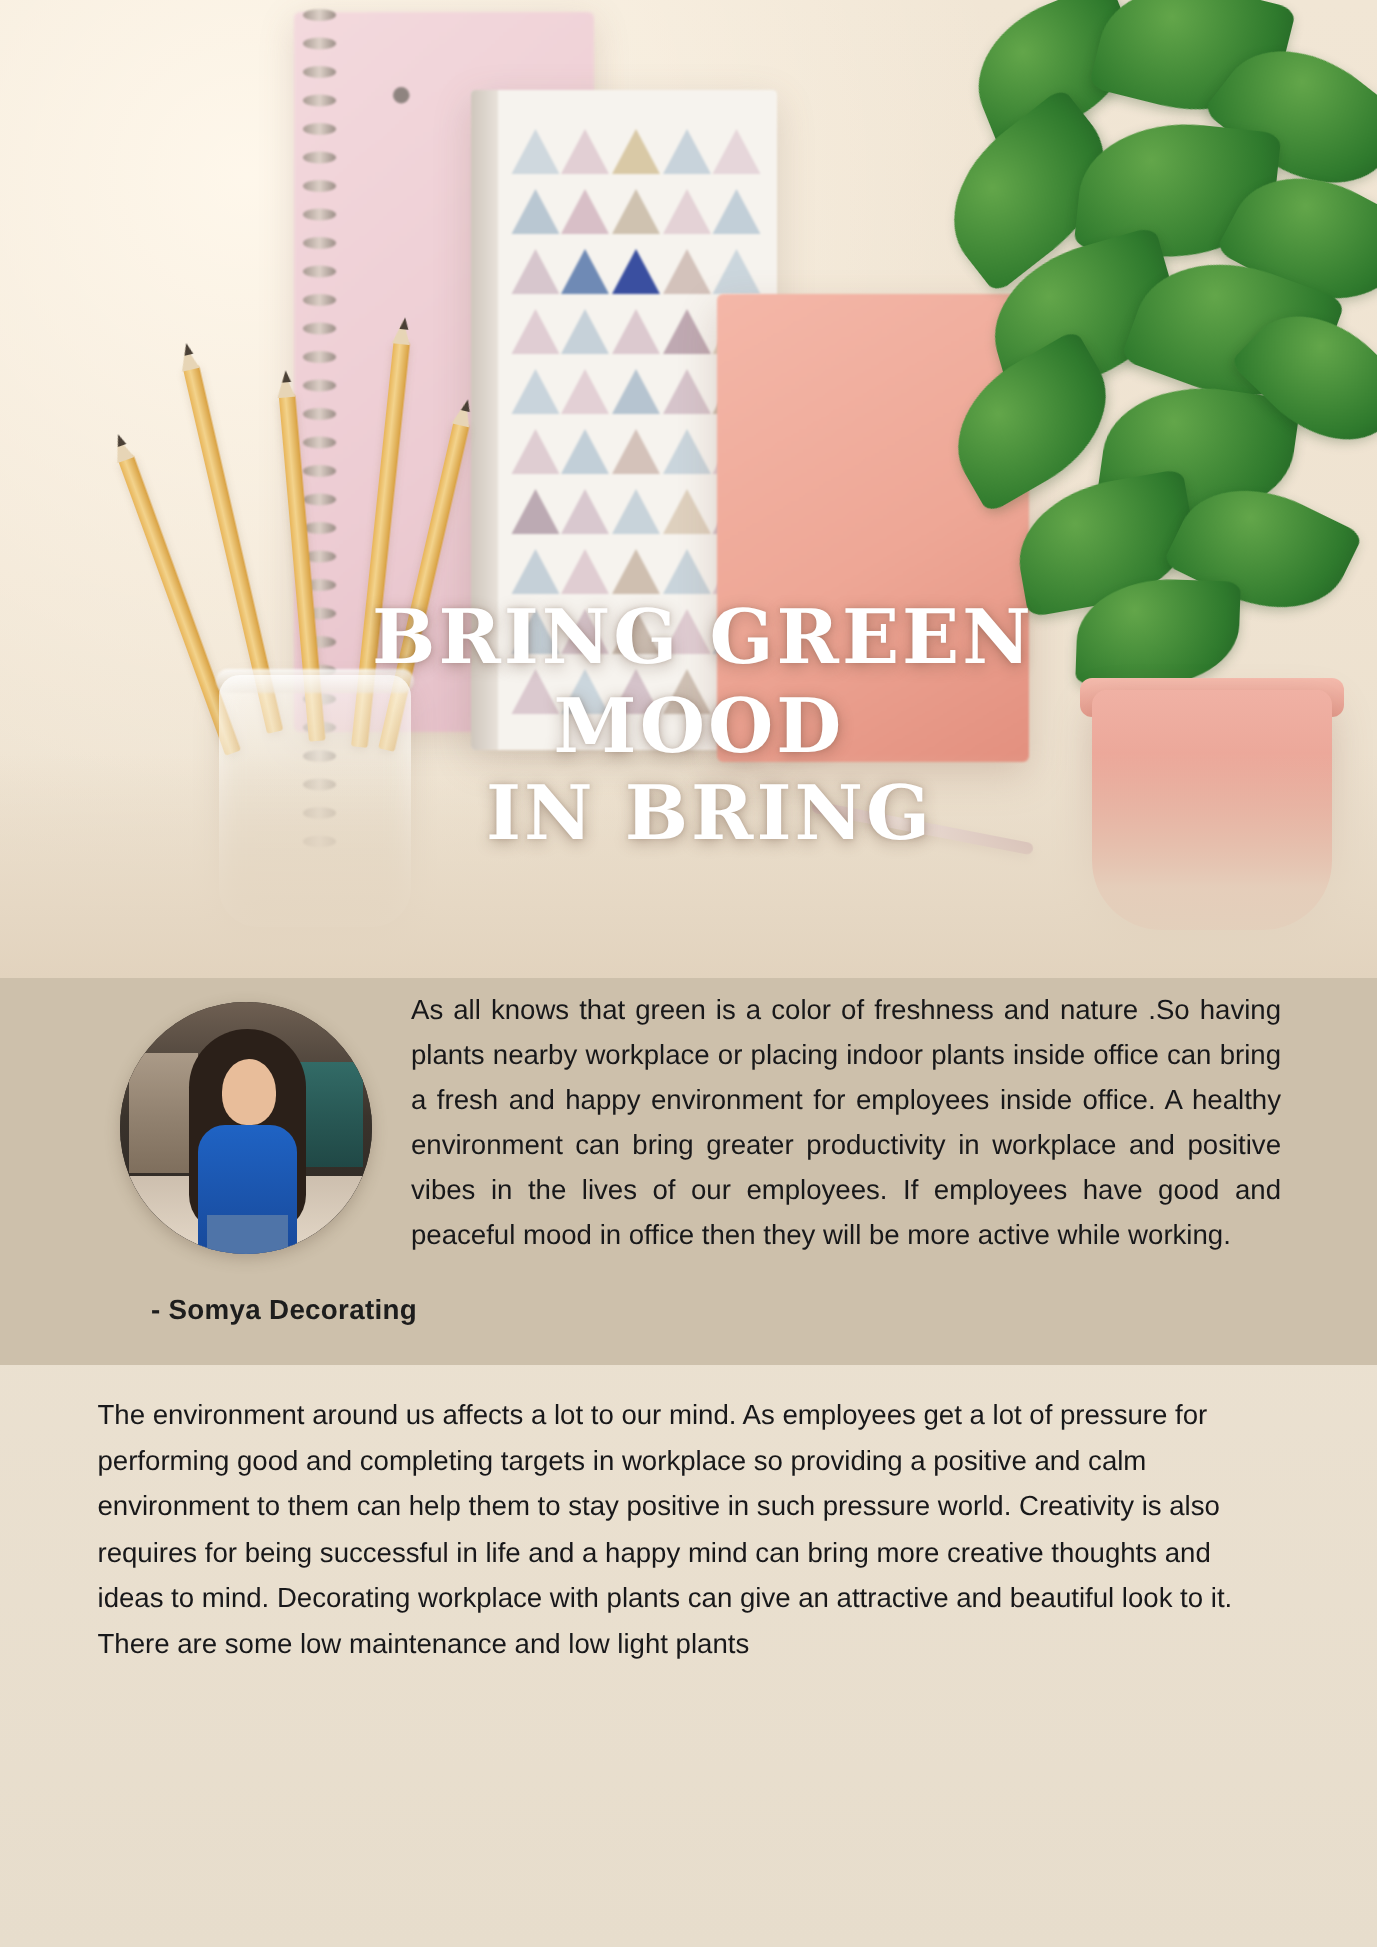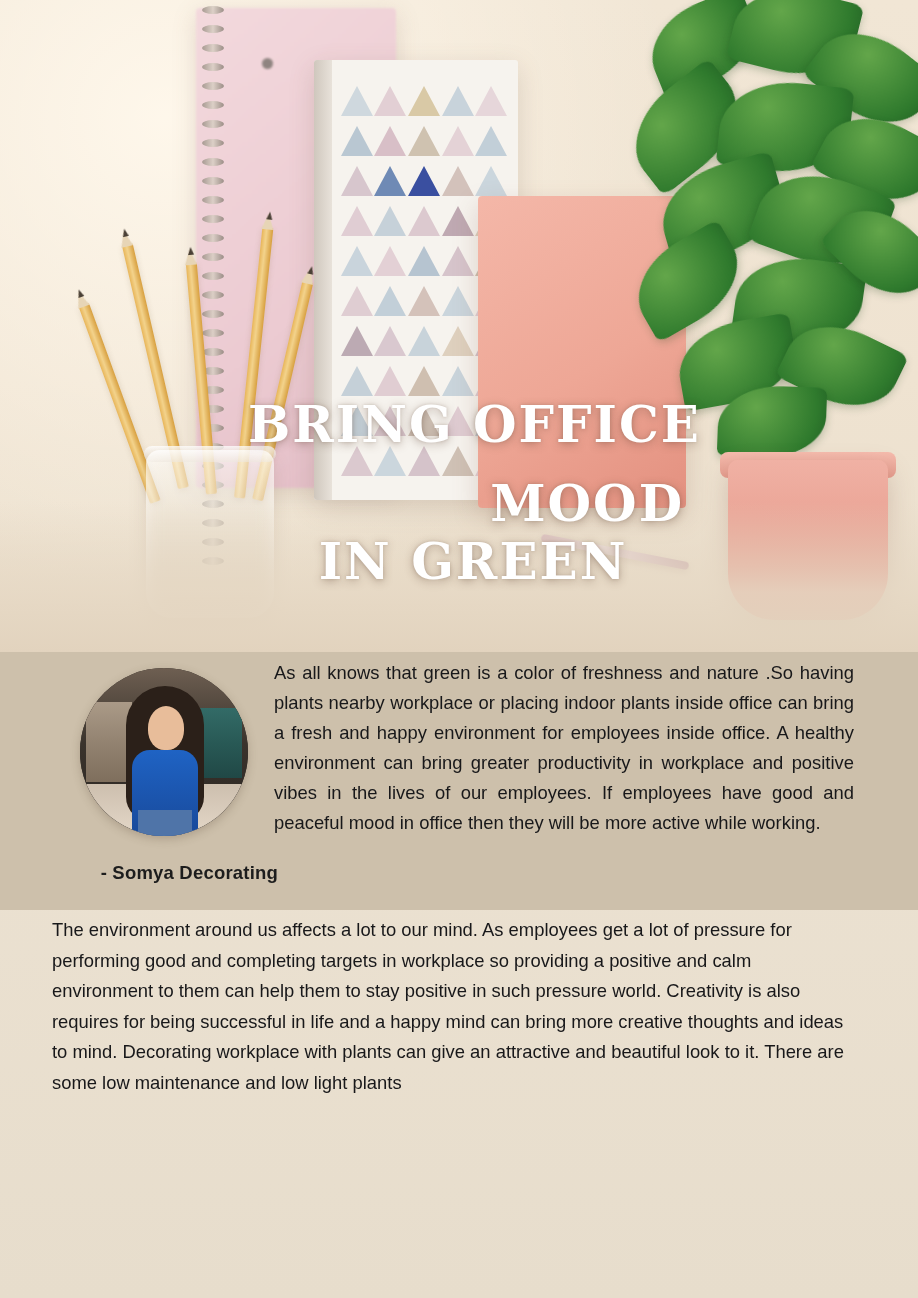--- a/index.html
+++ b/index.html
@@ -220,21 +220,21 @@
     color: #ffffff;
     font-weight: 700;
     font-size: 50px;
     line-height: 1.17;
     letter-spacing: 2px;
     text-shadow: 0 2px 10px rgba(90,60,45,.38), 0 0 3px rgba(120,90,70,.25);
     z-index: 5;
   }
   .headline div { white-space: nowrap; }
   .headline .l1 { text-align: center; }
-  .headline .l2 { text-align: right; margin-top: 20px; }
+  .headline .l2 { text-align: center; }
   .headline .l3 { text-align: center; padding-left: 14px; }
 
   
   .band {
     position: absolute;
     left: 0; top: 652px;
     width: 918px;
     height: 258px;
     background: #cdc0ab;
   }
@@ -311,21 +311,21 @@
   .body-text {
     position: absolute;
     left: 52px; top: 915px;
     width: 800px;
     font-size: 18.4px;
     line-height: 30.5px;
     color: #18181a;
     text-align: justify;
     text-justify: inter-word;
   }
-  .body-text p { margin: 0; }
+  .body-text p { margin: 13px; }
   .body-text p:last-child { text-align: left; }
 </style>
 </head>
 <body>
 
 <div class="page">
 
   <div class="hero">
     <div class="hero-wall"></div>
 
@@ -449,23 +449,23 @@
     </div>
 
     <div class="pot-rim"></div>
     <div class="pot"></div>
 
     <div class="pen"></div>
     <div class="hero-table"></div>
   </div>
 
   <div class="headline">
-    <div class="l1">BRING  OFFICE</div>
+    <div class="l1">BRING  GREEN</div>
     <div class="l2">MOOD</div>
-    <div class="l3">IN  GREEN</div>
+    <div class="l3">IN  BRING</div>
   </div>
 
   <div class="band"></div>
 
   <div class="avatar">
     <div class="bg-wall"></div>
     <div class="panel-left"></div>
     <div class="panel-right"></div>
     <div class="floor"></div>
     <div class="hair"></div>

